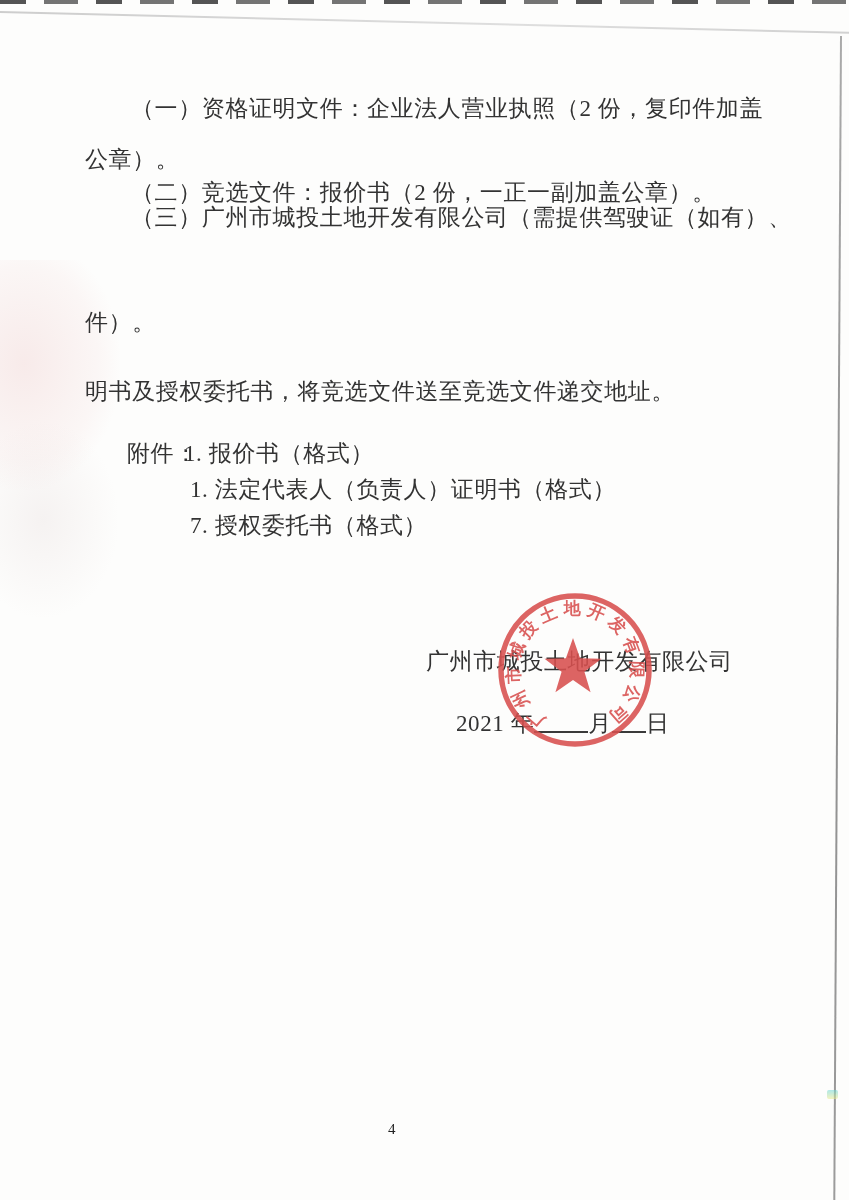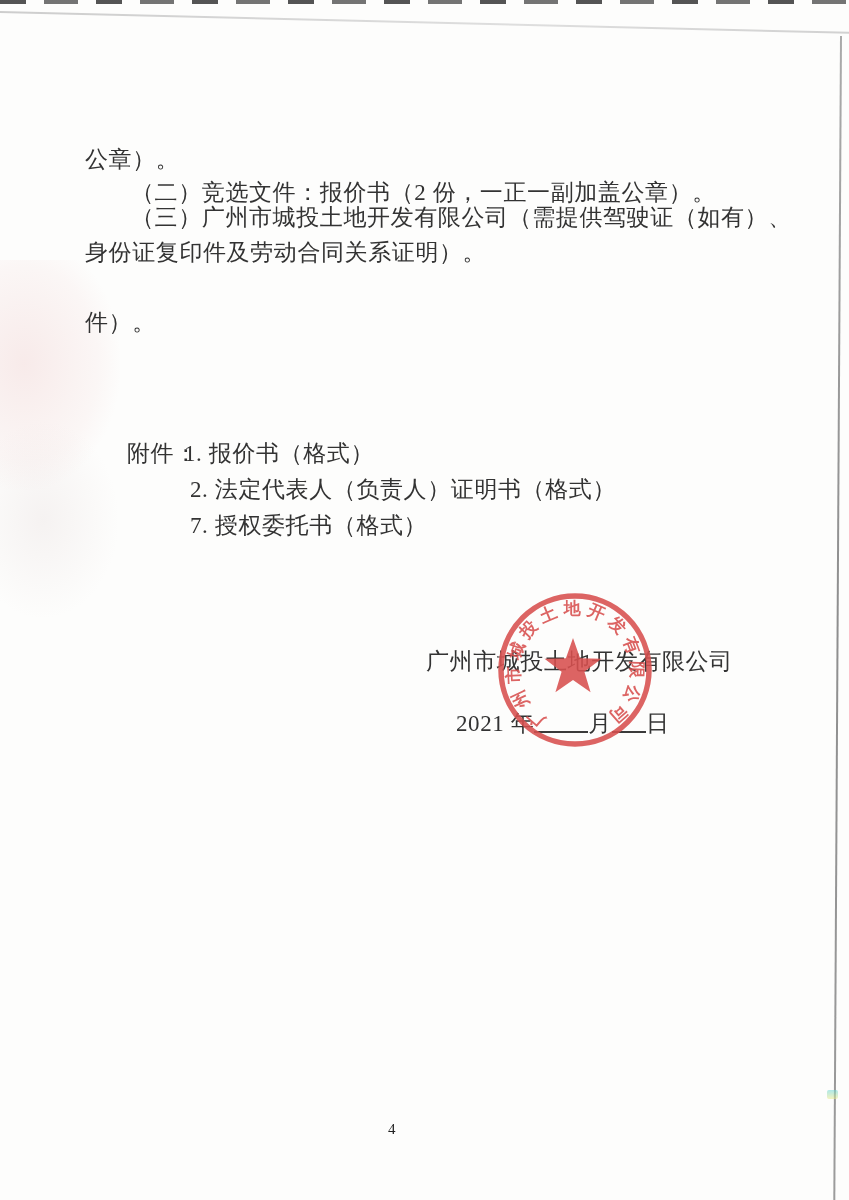--- a/index.html
+++ b/index.html
@@ -87,29 +87,30 @@
 
 <div class="page">
 
   <div class="top-dashes"></div>
   <div class="top-faint-line"></div>
   <div class="right-edge-line"></div>
   <div class="smudge-1"></div>
   <div class="smudge-2"></div>
   <div class="glitch-pixel"></div>
 
+  <div class="line body-line indent" style="top:96px">（一）资格证明文件：企业法人营业执照（2 份，复印件加盖</div>
   <div class="line body-line" style="top:147px">公章）。</div>
   <div class="line body-line indent" style="top:180px">（二）竞选文件：报价书（2 份，一正一副加盖公章）。</div>
   <div class="line body-line indent" style="top:205px">（三）广州市城投土地开发有限公司（需提供驾驶证（如有）、</div>
-  <div class="line body-line" style="top:240px">身份证复印件及劳动合同关系证明）。</div>
   <div class="line body-line" style="top:310px">件）。</div>
+  <div class="line body-line" style="top:379px">明书及授权委托书，将竞选文件送至竞选文件递交地址。</div>
 
   <div class="line" style="left:127px; top:441px">附件：</div>
   <div class="line" style="left:184px; top:441px">1. 报价书（格式）</div>
-  <div class="line" style="left:190px; top:477px">2. 法定代表人（负责人）证明书（格式）</div>
+  <div class="line" style="left:190px; top:477px">1. 法定代表人（负责人）证明书（格式）</div>
   <div class="line" style="left:190px; top:513px">7. 授权委托书（格式）</div>
 
   <div class="line" style="left:426px; top:649px">广州市城投土地开发有限公司</div>
   <div class="line" style="left:456px; top:710px"><span>2021 年</span><span class="blank b1"></span><span>月</span><span class="blank b2"></span><span>日</span></div>
 
   <svg class="stamp" viewBox="0 0 160 160" aria-hidden="true">
     <circle cx="80" cy="80" r="74" fill="none" stroke="#d8504f" stroke-width="5.5"></circle>
     <polygon fill="#d8504f" points="78,48 85.1,68.3 106.5,68.7 89.4,81.7 95.6,102.3 78,90 60.4,102.3 66.6,81.7 49.5,68.7 70.9,68.3"></polygon>
     <defs>
       <path id="seal-arc" d="M 52,128.5 A 56,56 0 1 1 108,128.5" fill="none"></path>

